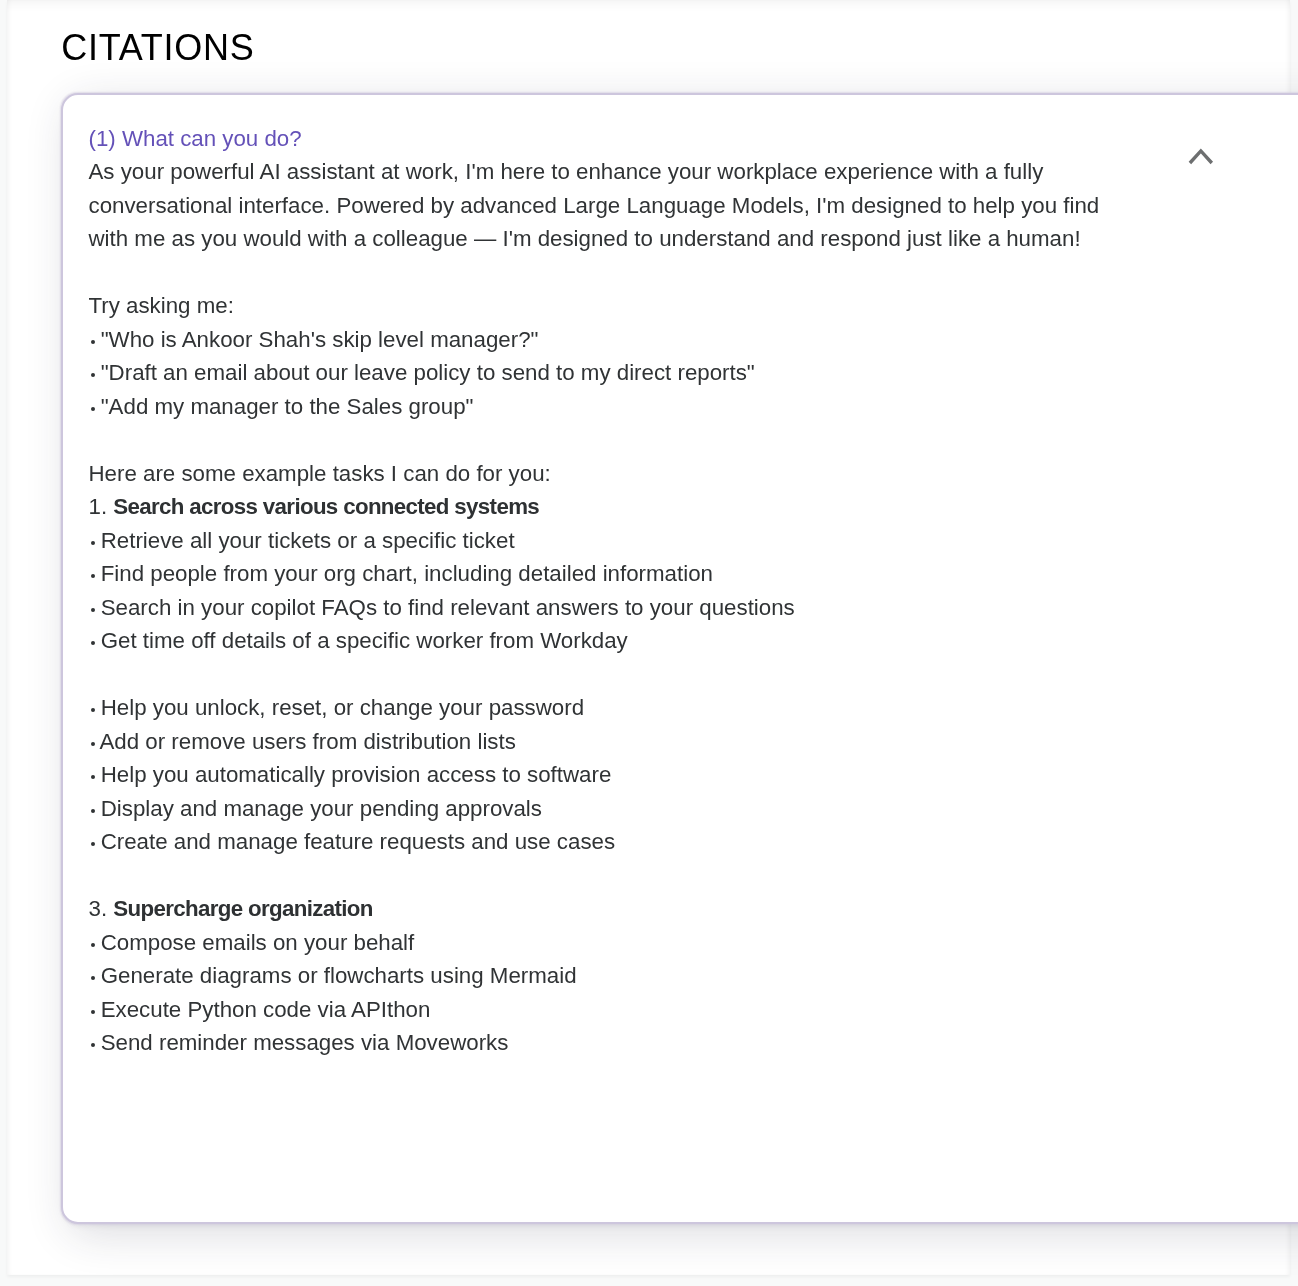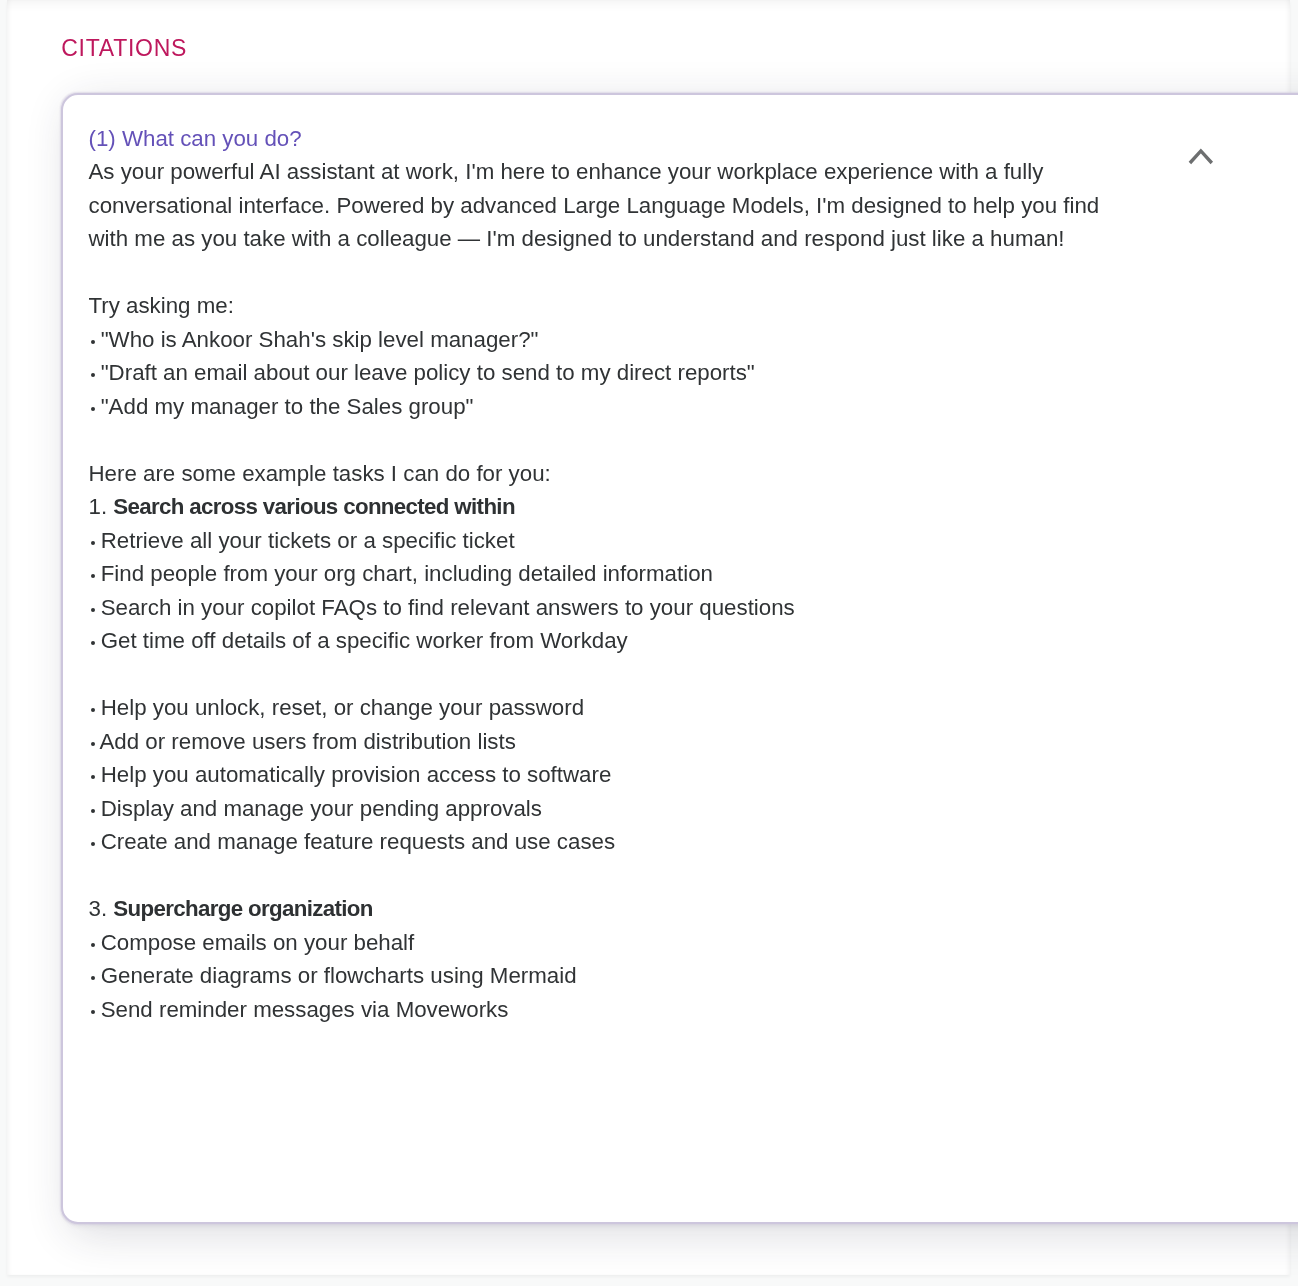--- a/index.html
+++ b/index.html
@@ -12,21 +12,21 @@
   .panel {
     position:absolute; left:7px; top:0; width:1283px; height:1275px;
     background:#fff;
     box-shadow: inset 4px 0 4px -2px rgba(0,0,0,0.045),
                 inset -4px 0 4px -2px rgba(0,0,0,0.045),
                 inset 0 14px 12px -11px rgba(0,0,0,0.055),
                 0 2px 3px rgba(0,0,0,0.045);
   }
   .page-title {
     position:absolute; left:54.2px; top:31.5px;
-    font-size:23px; letter-spacing:0.75px; color:#be185d; font-weight:400;
+    font-size:36px; letter-spacing:0.75px; color:#000000; font-weight:400;
     line-height:32px; transform:translateZ(0);
   }
   .card {
     position:absolute; left:54px; top:93.2px; width:1293px; height:1130.6px;
     box-sizing:border-box;
     border:2px solid #cdc6dd; border-radius:17px; background:#fff; box-shadow:0 0 1.6px 0.2px rgba(205,198,221,0.55), 2px 3px 5px rgba(40,40,60,0.05), 8px 10px 44px rgba(40,40,60,0.16);
   }
   .chev-btn { position:absolute; left:1121px; top:49px; width:34px; height:24px; }
   .body { position:absolute; left:25.5px; top:26.8px; width:1060px; transform:translateZ(0); }
   .line { font-size:22.3px; line-height:33.5px; color:#303335; white-space:pre; }
@@ -43,44 +43,45 @@
     <div class="chev-btn">
       <svg width="34" height="24" viewBox="0 0 34 24">
         <path d="M5.9 19L16.85 6.94 27.8 19" fill="none" stroke="#6d6f70" stroke-width="3.4" stroke-linejoin="miter" stroke-linecap="butt"></path>
       </svg>
     </div>
     <div class="body">
       <div class="line ref">(1) What can you do?</div>
       <div id="intro">
           <div class="line">As your powerful AI assistant at work, I'm here to enhance your workplace experience with a fully</div>
           <div class="line">conversational interface. Powered by advanced Large Language Models, I'm designed to help you find</div>
-          <div class="line">with me as you take with a colleague — I'm designed to understand and respond just like a human!</div>
+          <div class="line">with me as you would with a colleague — I'm designed to understand and respond just like a human!</div>
         </div>
       <div class="line spacer">&nbsp;</div>
       <div class="line">Try asking me:</div>
       <div id="try-list">
           <div class="line"><span class="bul"></span> "Who is Ankoor Shah's skip level manager?"</div>
           <div class="line"><span class="bul"></span> "Draft an email about our leave policy to send to my direct reports"</div>
           <div class="line"><span class="bul"></span> "Add my manager to the Sales group"</div>
         </div>
       <div class="line spacer">&nbsp;</div>
       <div class="line">Here are some example tasks I can do for you:</div>
       <div id="groups">
-          <div class="line">1. <b>Search across various connected within</b></div>
+          <div class="line">1. <b>Search across various connected systems</b></div>
           <div class="line"><span class="bul"></span> Retrieve all your tickets or a specific ticket</div>
           <div class="line"><span class="bul"></span> Find people from your org chart, including detailed information</div>
           <div class="line"><span class="bul"></span> Search in your copilot FAQs to find relevant answers to your questions</div>
           <div class="line"><span class="bul"></span> Get time off details of a specific worker from Workday</div>
           <div class="line spacer">&nbsp;</div>
           <div class="line"><span class="bul"></span> Help you unlock, reset, or change your password</div>
           <div class="line"><span class="bul"></span> Add or remove users from distribution lists</div>
           <div class="line"><span class="bul"></span> Help you automatically provision access to software</div>
           <div class="line"><span class="bul"></span> Display and manage your pending approvals</div>
           <div class="line"><span class="bul"></span> Create and manage feature requests and use cases</div>
           <div class="line spacer">&nbsp;</div>
           <div class="line">3. <b>Supercharge organization</b></div>
           <div class="line"><span class="bul"></span> Compose emails on your behalf</div>
           <div class="line"><span class="bul"></span> Generate diagrams or flowcharts using Mermaid</div>
+          <div class="line"><span class="bul"></span> Execute Python code via APIthon</div>
           <div class="line"><span class="bul"></span> Send reminder messages via Moveworks</div>
         </div>
     </div>
   </div>
 </div>
 
 </body></html>

